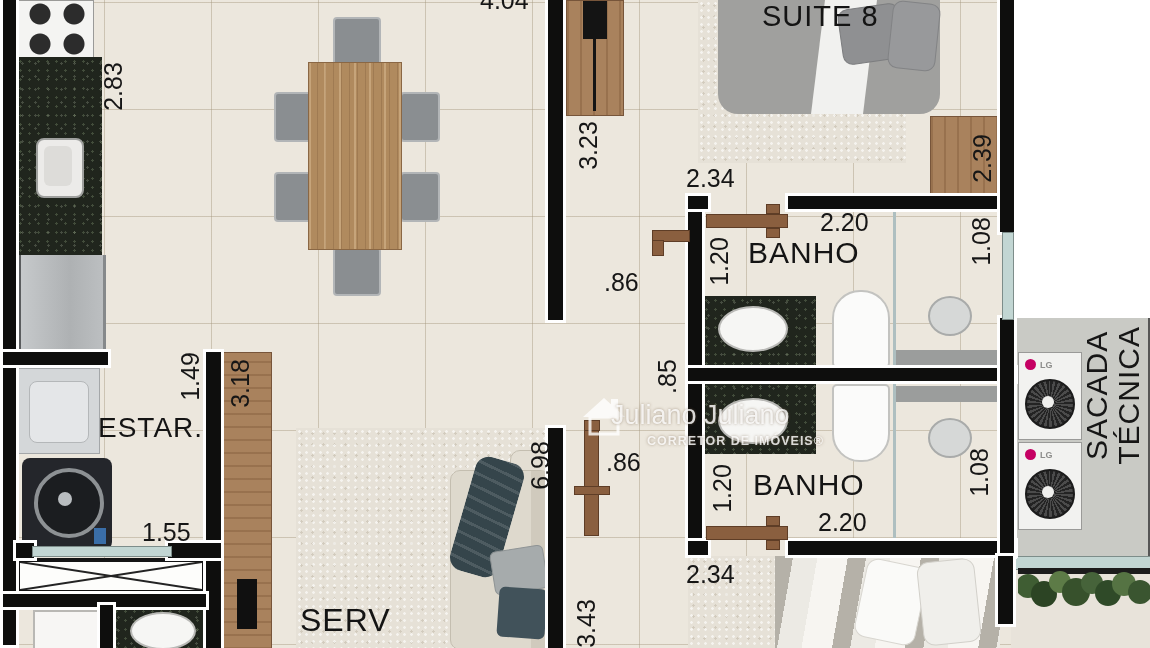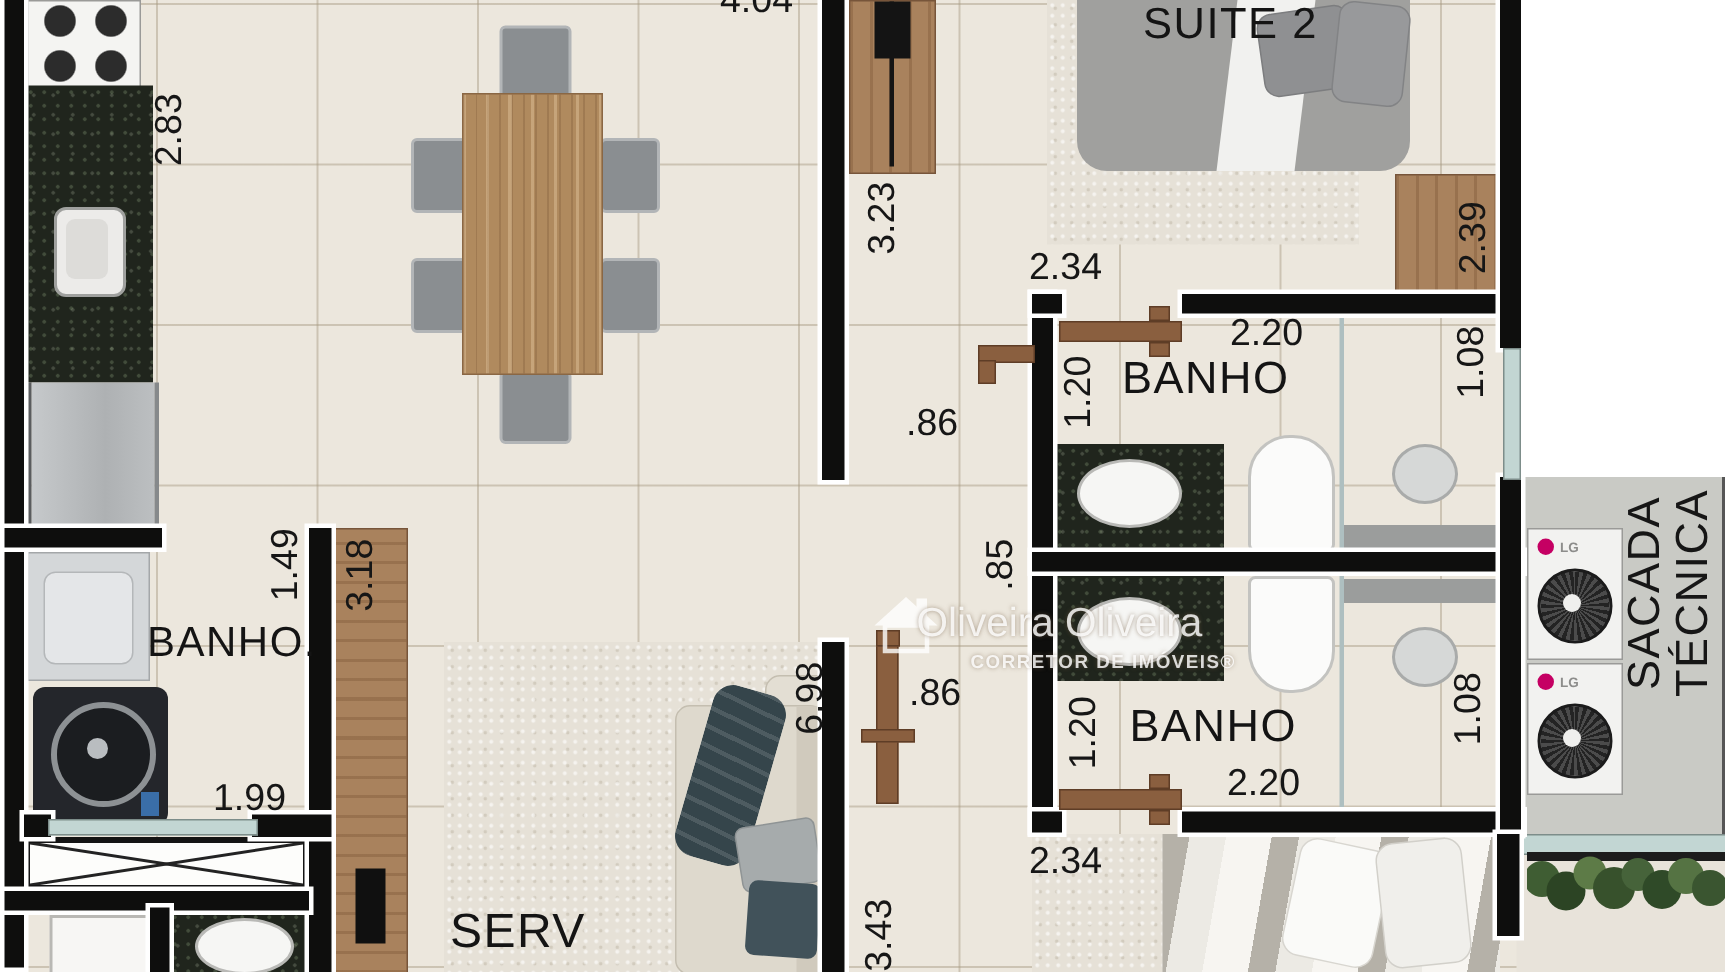--- a/index.html
+++ b/index.html
@@ -225,43 +225,43 @@
   <div class="dimv" style="left:962px;top:442px;width:34px;height:60px;z-index:6;">
       <span>1.08</span>
     </div>
   <div class="dim" style="left:686px;top:560px;z-index:6;">2.34</div>
   <div class="dimv" style="left:176px;top:346px;width:28px;height:60px;z-index:6;">
       <span>1.49</span>
     </div>
   <div class="dimv" style="left:226px;top:354px;width:28px;height:58px;z-index:6;">
       <span>3.18</span>
     </div>
-  <div class="dim" style="left:142px;top:518px;z-index:6;">1.99</div>
+  <div class="dim" style="left:142px;top:518px;z-index:6;">1.55</div>
   <div class="dimv" style="left:524px;top:434px;width:32px;height:62px;z-index:6;">
       <span>6.98</span>
     </div>
   <div class="dimv" style="left:572px;top:596px;width:28px;height:54px;z-index:6;">
       <span>3.43</span>
     </div>
 
-  <div class="room-label" style="left:762px;top:0px;font-size:29px;z-index:6;">SUITE 2</div>
+  <div class="room-label" style="left:762px;top:0px;font-size:29px;z-index:6;">SUITE 8</div>
   <div class="room-label" style="left:748px;top:236px;z-index:6;">BANHO</div>
   <div class="room-label" style="left:753px;top:468px;z-index:6;">BANHO</div>
-  <div class="room-label" style="left:98px;top:412px;font-size:28px;z-index:6;">BANHO.</div>
+  <div class="room-label" style="left:98px;top:412px;font-size:28px;z-index:6;">ESTAR.</div>
   <div class="room-label" style="left:300px;top:602px;font-size:32px;z-index:6;">SERV</div>
   <div class="dimv" style="left:1038px;top:320px;width:150px;height:150px;z-index:6;">
     <span style="font-size:30px;letter-spacing:1px;text-align:center;line-height:1.08;">
       <span>SACADA</span><br>
       <span>TÉCNICA</span>
     </span>
   </div>
 
   <div class="abs" style="left:575px;top:392px;width:240px;height:62px;z-index:7;pointer-events:none;">
     <svg width="46" height="40" style="position:absolute;left:6px;top:4px;opacity:.8;">
       <rect x="30" y="3" width="7" height="13" fill="#ffffff"></rect>
       <polygon points="2,21 23,2 44,21" fill="#ffffff"></polygon>
       <rect x="9" y="21" width="28" height="17" fill="none" stroke="#ffffff" stroke-width="3"></rect>
     </svg>
-    <div class="wm" style="position:absolute;left:36px;top:8px;font-size:27px;font-weight:300;white-space:nowrap;">Oliveira Oliveira</div>
+    <div class="wm" style="position:absolute;left:36px;top:8px;font-size:27px;font-weight:300;white-space:nowrap;">Juliano Juliano</div>
     <div class="wm" style="position:absolute;left:72px;top:42px;font-size:12.5px;font-weight:bold;letter-spacing:1px;white-space:nowrap;">CORRETOR DE IMÓVEIS®</div>
   </div>
 
 </div>
 
 </body></html>

